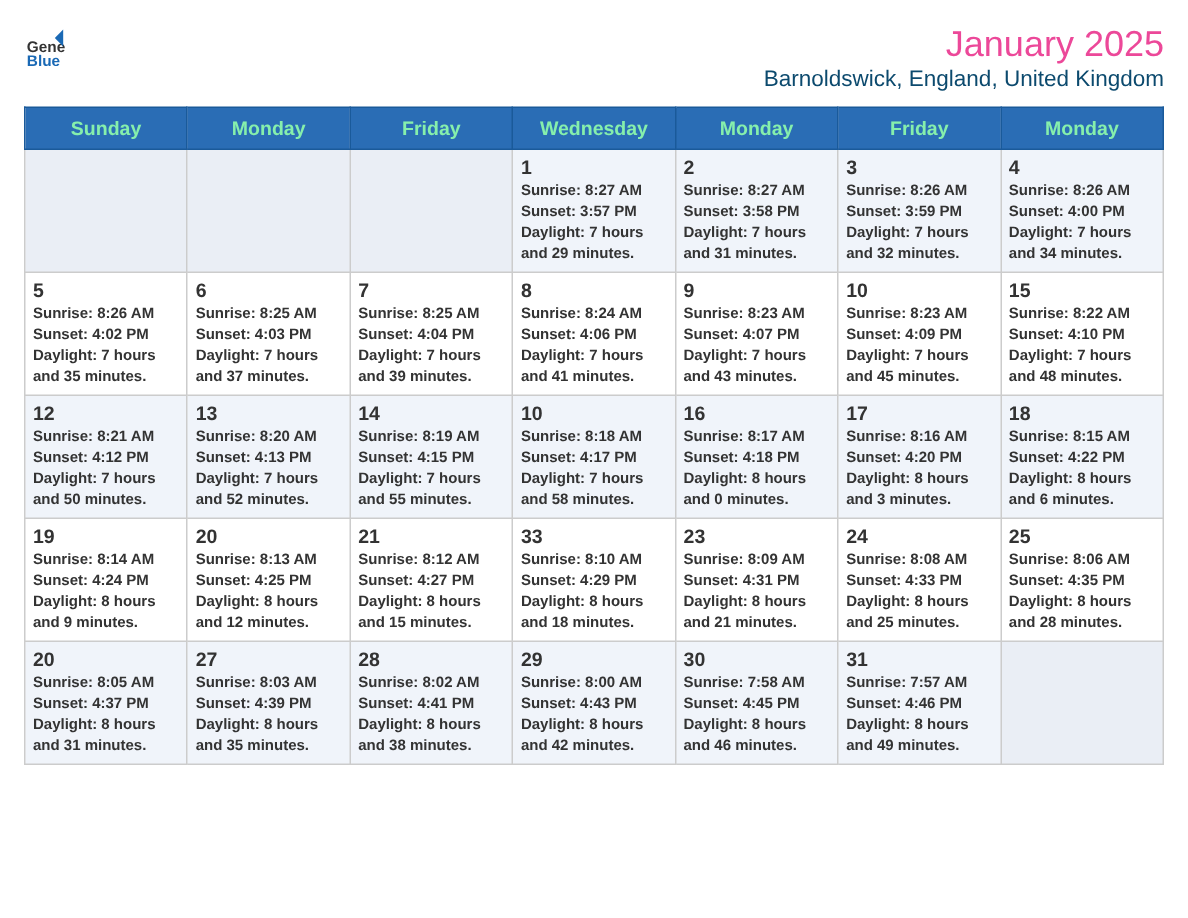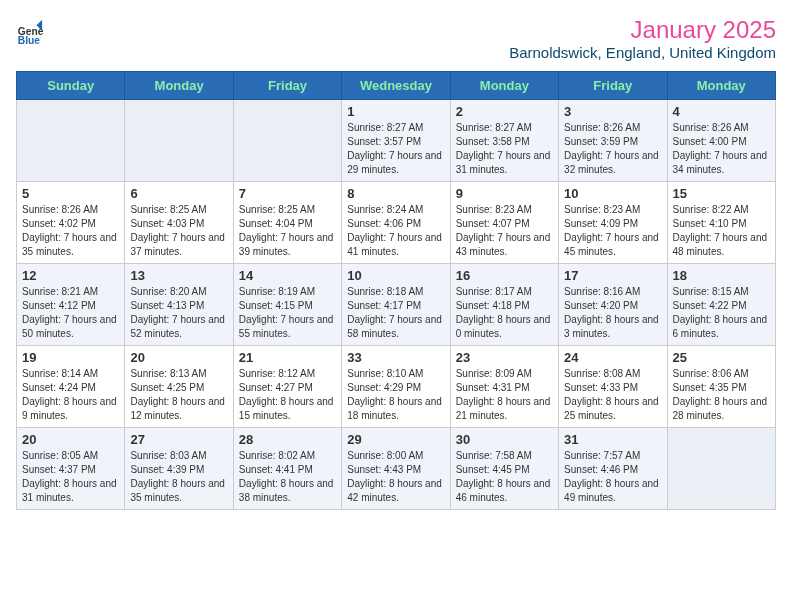--- a/index.html
+++ b/index.html
@@ -64,20 +64,21 @@
     .day-number {
       font-size: 13px;
       font-weight: bold;
       display: block;
       margin-bottom: 2px;
     }
     .day-info {
       font-size: 10px;
       line-height: 1.4;
       color: #333;
+      font-weight: bold;
     }
     .empty-cell {
       background: #f8f8f8;
     }
     .row-alt td {
       background: #f0f4fa;
     }
     .row-alt .empty-cell {
       background: #eaeef5;
     }

